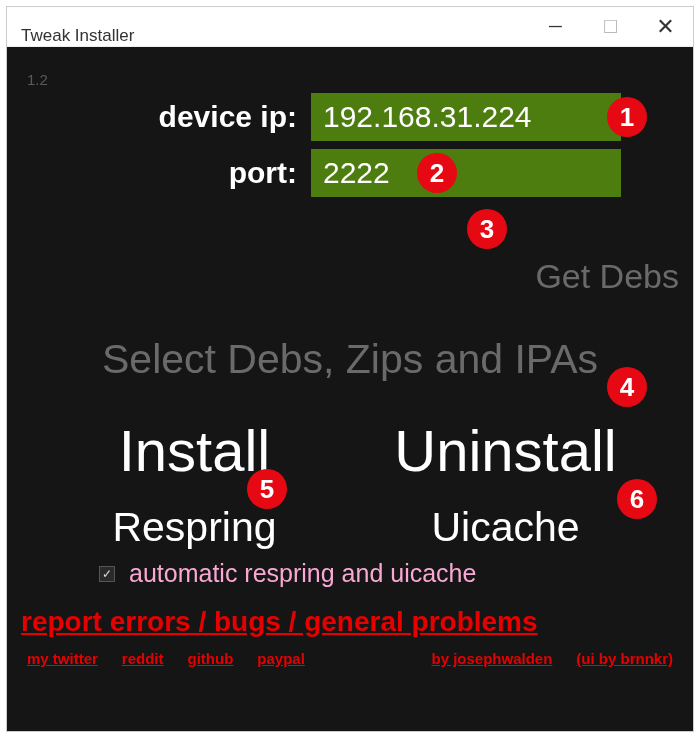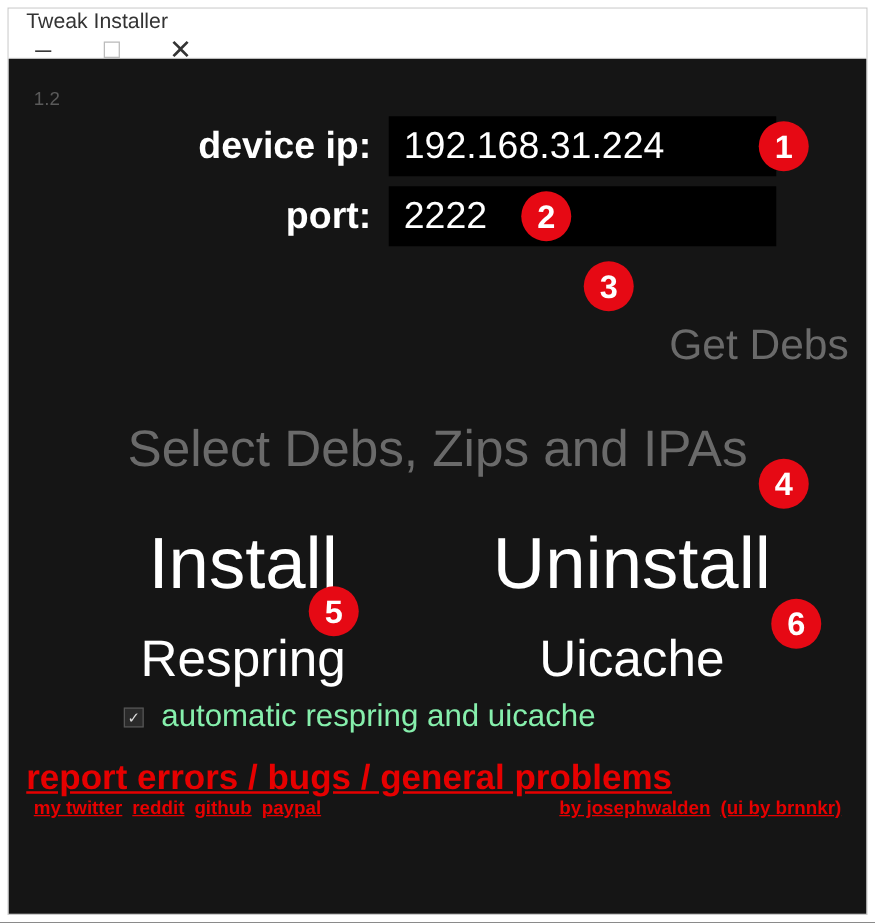--- a/index.html
+++ b/index.html
@@ -16,23 +16,22 @@
       margin: 6px;
       border: 1px solid #ccc;
       display: flex;
       flex-direction: column;
       background: #fff;
     }
     .titlebar {
       height: 40px;
       background: #fff;
       display: flex;
-      align-items: flex-start;
+      align-items: flex-end;
       border-bottom: 1px solid #eee;
-      flex-direction: column;
     }
     .titlebar-title {
       font-size: 17px;
       color: #333;
       padding-left: 14px;
       flex: 1;
     }
     .win-controls {
       display: flex;
       height: 100%;
@@ -72,21 +71,21 @@
     .field-label {
       width: 290px;
       text-align: right;
       color: #fff;
       font-size: 30px;
       font-weight: bold;
       padding-right: 14px;
     }
     .field-input {
       flex: 1;
-      background: #000000;
+      background: #4d7c0f;
       color: #fff;
       border: none;
       font-size: 30px;
       padding: 8px 12px;
       height: 48px;
       max-width: 310px;
       outline: none;
     }
     .actions-top {
       margin-top: 52px;
@@ -139,35 +138,35 @@
       background: #2a2a2a;
       border: 1px solid #555;
       display: flex;
       align-items: center;
       justify-content: center;
       color: #ddd;
       font-size: 12px;
       margin-right: 14px;
     }
     .check-label {
-      color: #86efac;
+      color: #f9a8d4;
       font-size: 25px;
     }
     .report-link {
       color: #e60000;
       font-size: 28px;
       text-decoration: underline;
       margin-top: 18px;
       font-weight: bold;
     }
     .footer-links {
       display: flex;
-      margin-top: 0;
+      margin-top: 12px;
       font-size: 15px;
-      gap: 8px;
+      gap: 24px;
       padding: 0 6px 4px 6px;
     }
     .footer-link {
       color: #e60000;
       text-decoration: underline;
       font-weight: bold;
     }
     .footer-spacer { flex: 1; }
     .badge {
       position: absolute;

